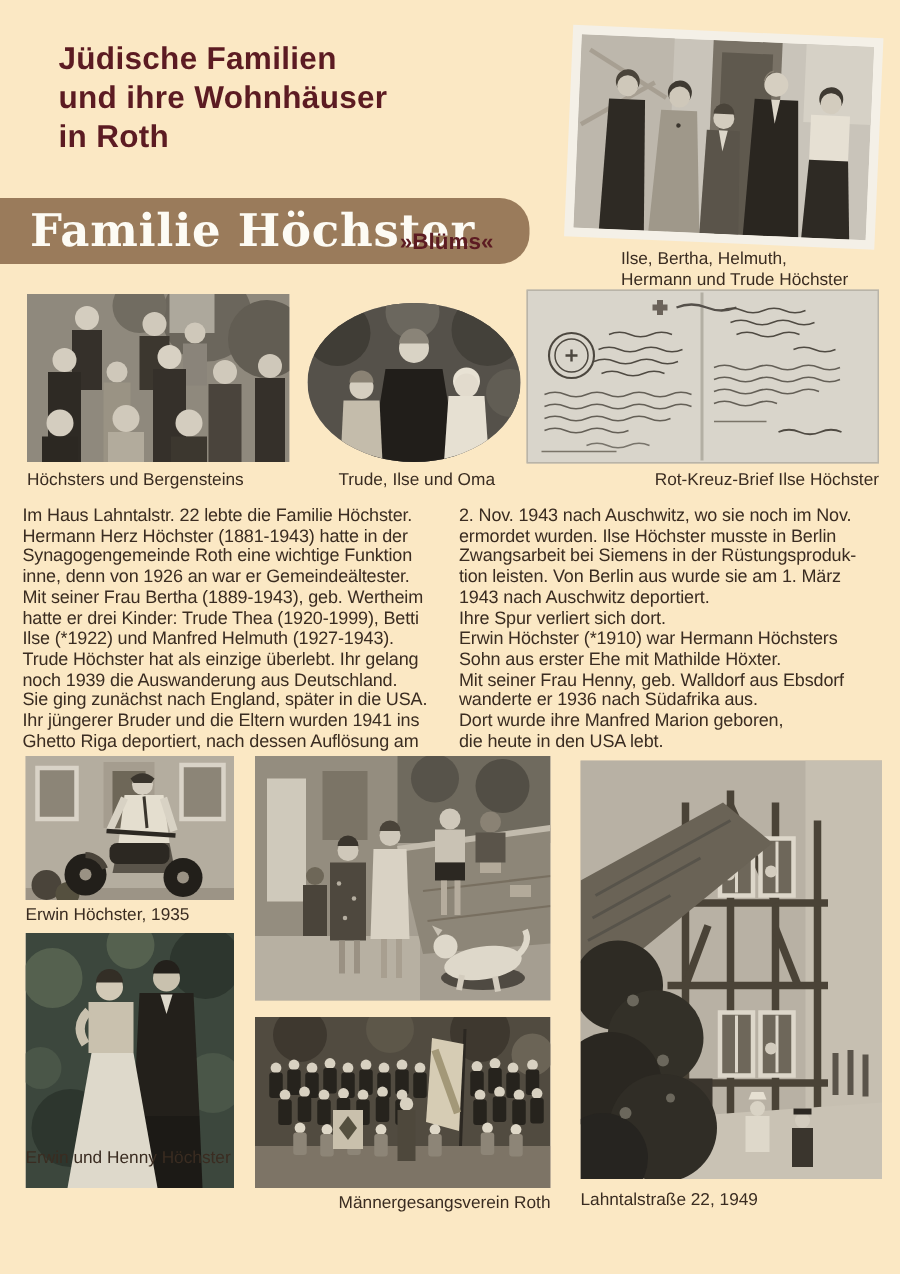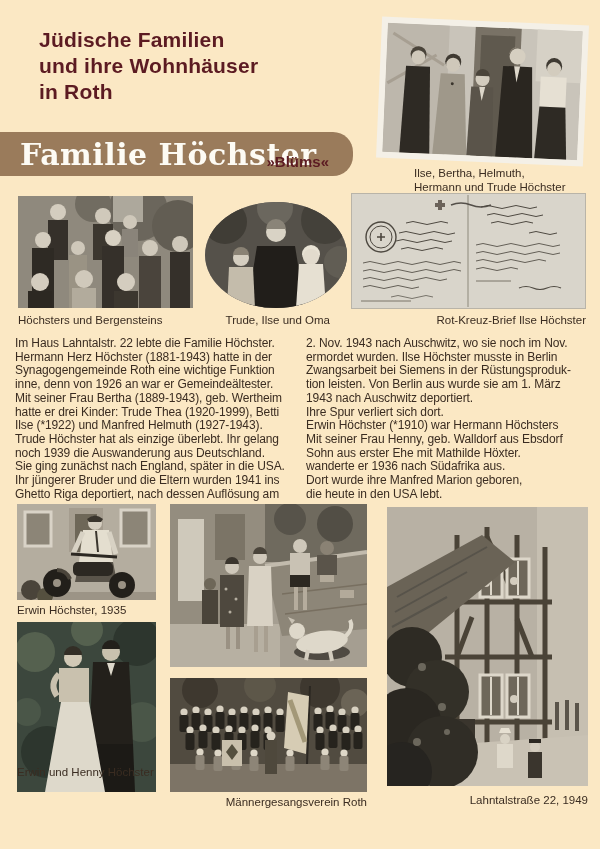--- a/index.html
+++ b/index.html
@@ -229,22 +229,22 @@
     <div>Ghetto Riga deportiert, nach dessen Auflösung am</div>
   </div>
   <div class="col col-right">
     <div>2. Nov. 1943 nach Auschwitz, wo sie noch im Nov.</div>
     <div>ermordet wurden. Ilse Höchster musste in Berlin</div>
     <div>Zwangsarbeit bei Siemens in der Rüstungsproduk-</div>
     <div>tion leisten. Von Berlin aus wurde sie am 1. März</div>
     <div>1943 nach Auschwitz deportiert.</div>
     <div>Ihre Spur verliert sich dort.</div>
     <div>Erwin Höchster (*1910) war Hermann Höchsters</div>
+    <div>Sohn aus erster Ehe mit Mathilde Höxter.</div>
     <div>Mit seiner Frau Henny, geb. Walldorf aus Ebsdorf</div>
-    <div>Sohn aus erster Ehe mit Mathilde Höxter.</div>
     <div>wanderte er 1936 nach Südafrika aus.</div>
     <div>Dort wurde ihre Manfred Marion geboren,</div>
     <div>die heute in den USA lebt.</div>
   </div>
 
   <div class="photo" style="left:17px; top:504px; width:139px; height:96px;">
     <svg viewBox="0 0 139 96" preserveAspectRatio="none">
       <rect width="139" height="96" fill="#b4ad9f"></rect>
       <rect x="8" y="8" width="26" height="34" fill="#8c8577" stroke="#d9d3c7" stroke-width="3"></rect>
       <rect x="104" y="6" width="28" height="36" fill="#8c8577" stroke="#d9d3c7" stroke-width="3"></rect>
@@ -466,16 +466,16 @@
         <circle cx="60" cy="225" r="3" fill="#6b675c"></circle>
 
       <circle cx="118" cy="232" r="5" fill="#d9d3c5"></circle>
         <path d="M112 226 h12 l-2 -5 h-8 Z" fill="#e6e0d2"></path>
       <rect x="110" y="237" width="16" height="24" fill="#ded8ca"></rect>
       <circle cx="148" cy="240" r="5" fill="#d3ccbe"></circle>
         <path d="M142 236 h12 v-4 h-12 Z" fill="#2c2822"></path>
       <rect x="141" y="245" width="14" height="26" fill="#3a352d"></rect>
     </svg>
   </div>
-  <div class="cap" style="left:387px; top:793px; width:201px; text-align:right;">Lahntalstraße 22, 1949</div>
+  <div class="cap" style="left:387px; top:793px; width:201px; ">Lahntalstraße 22, 1949</div>
 
 
 </div>
 
 </body></html>

